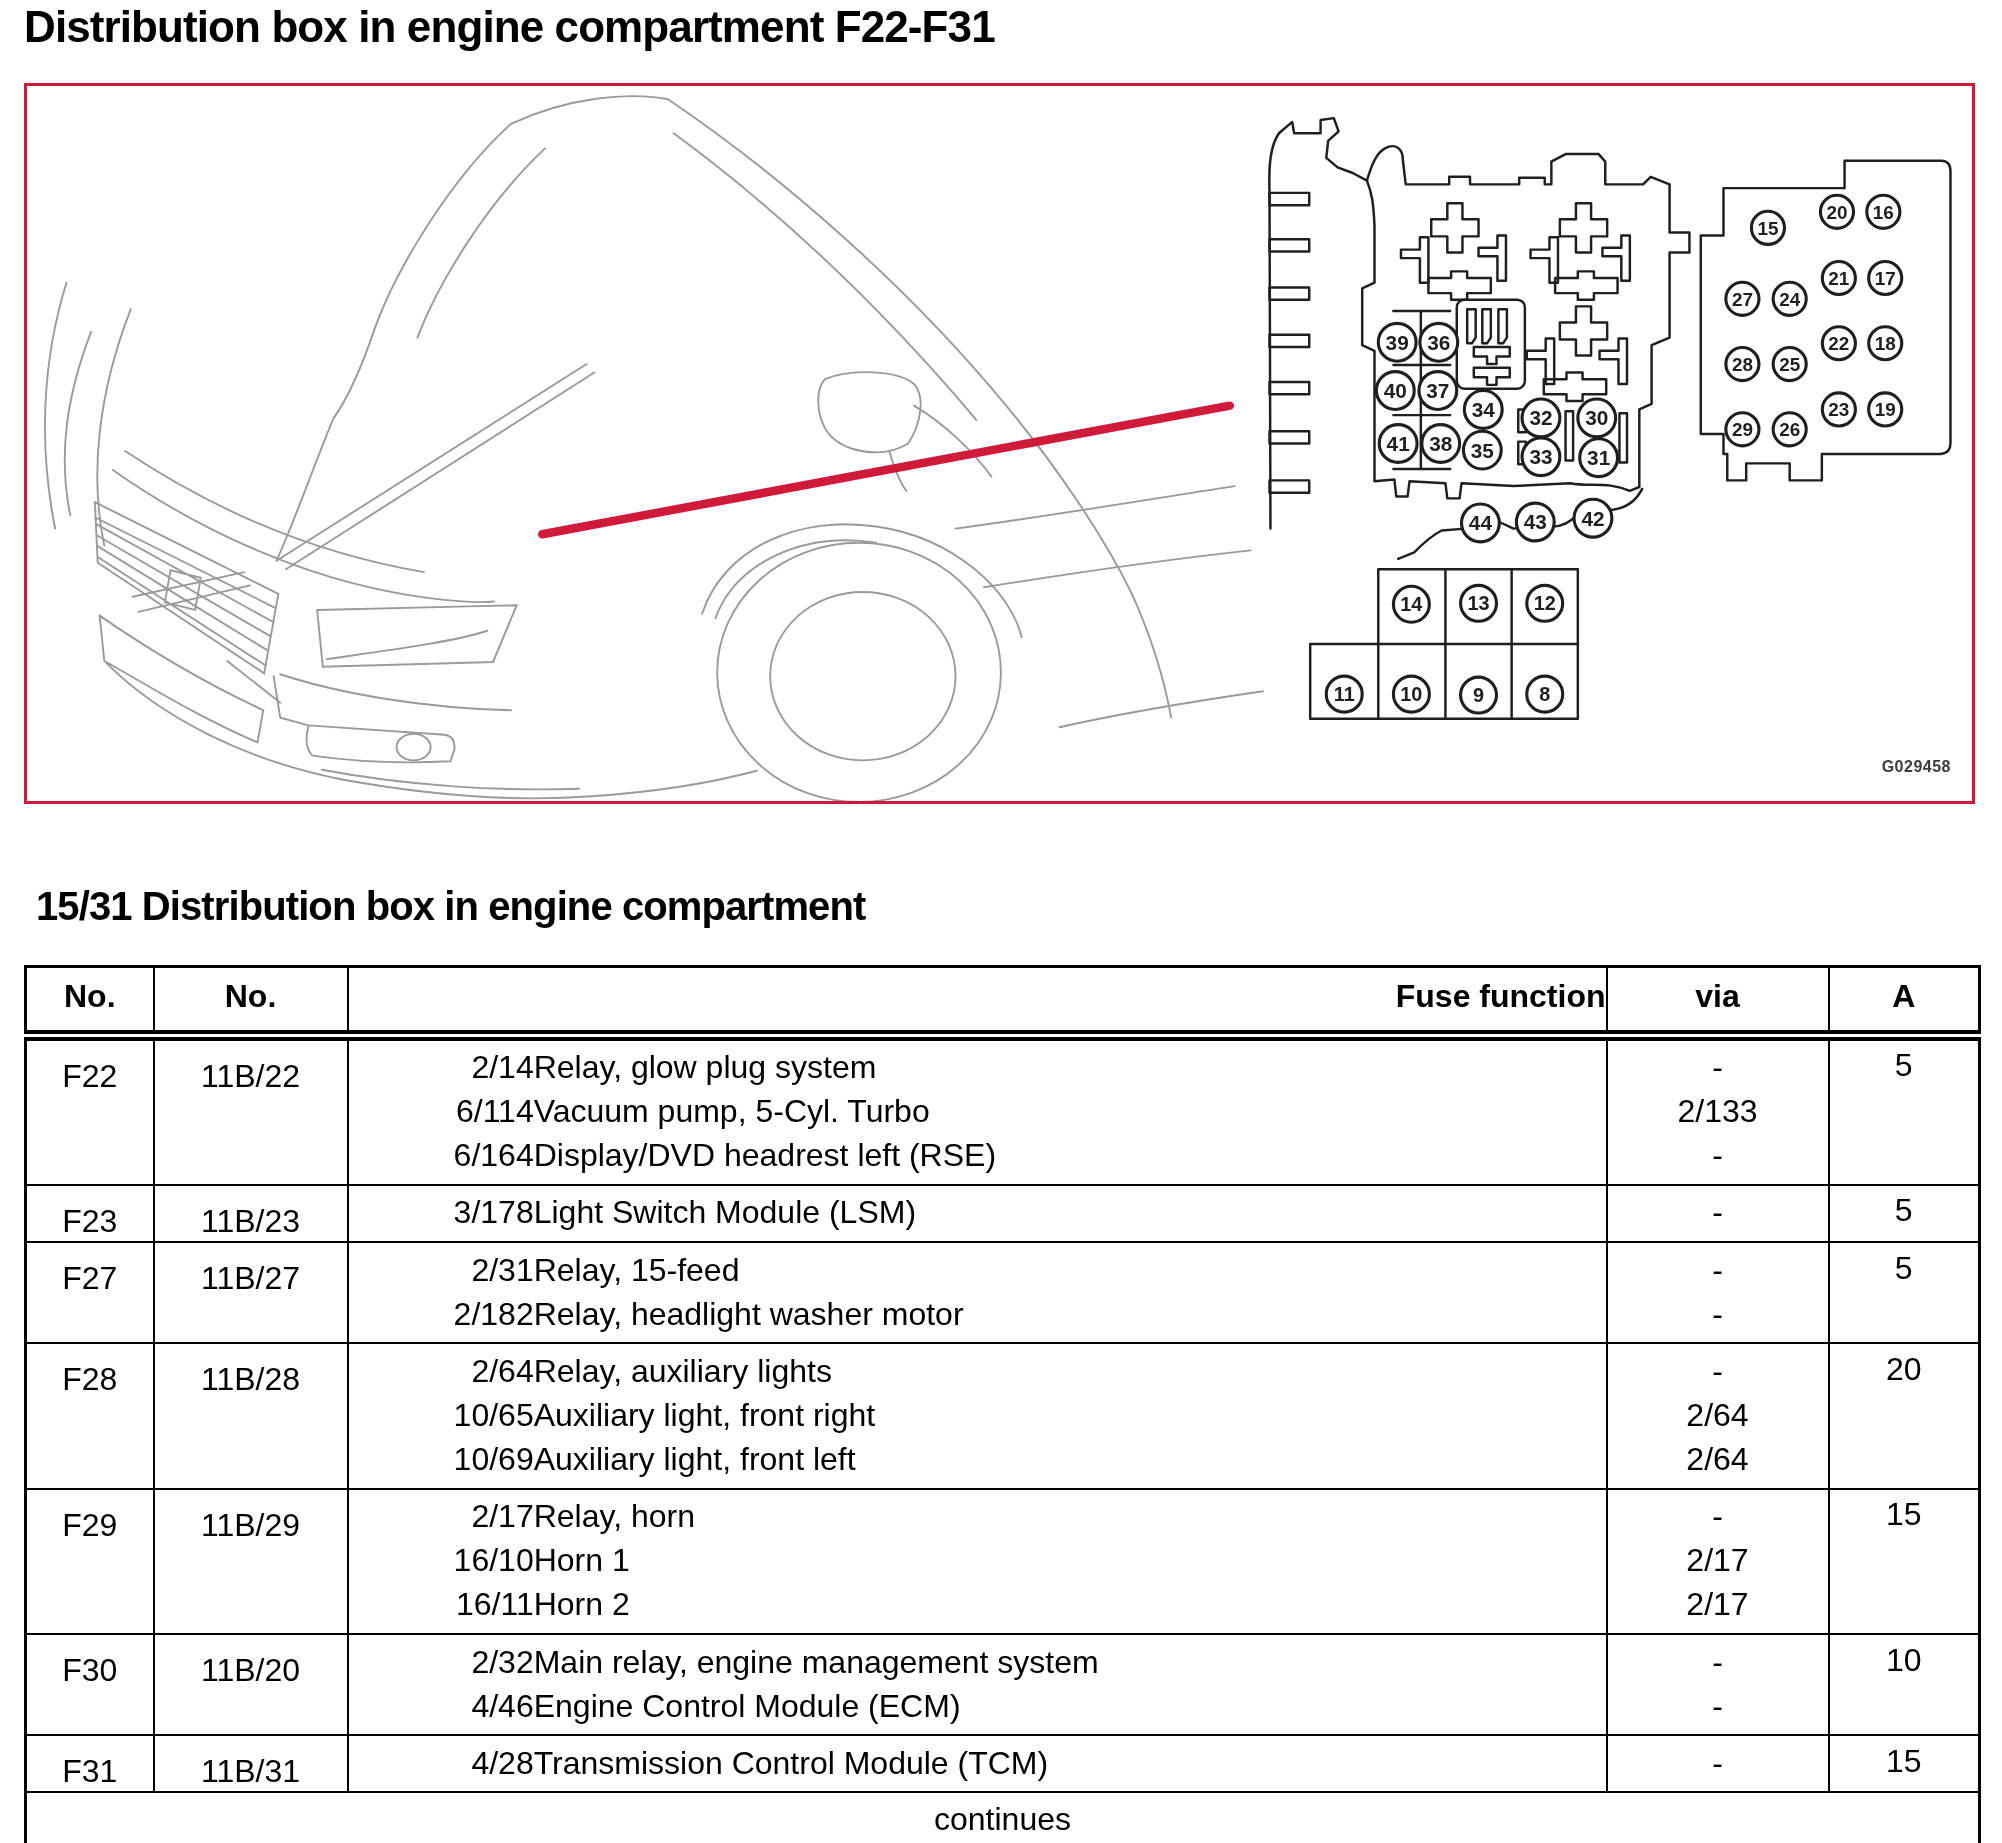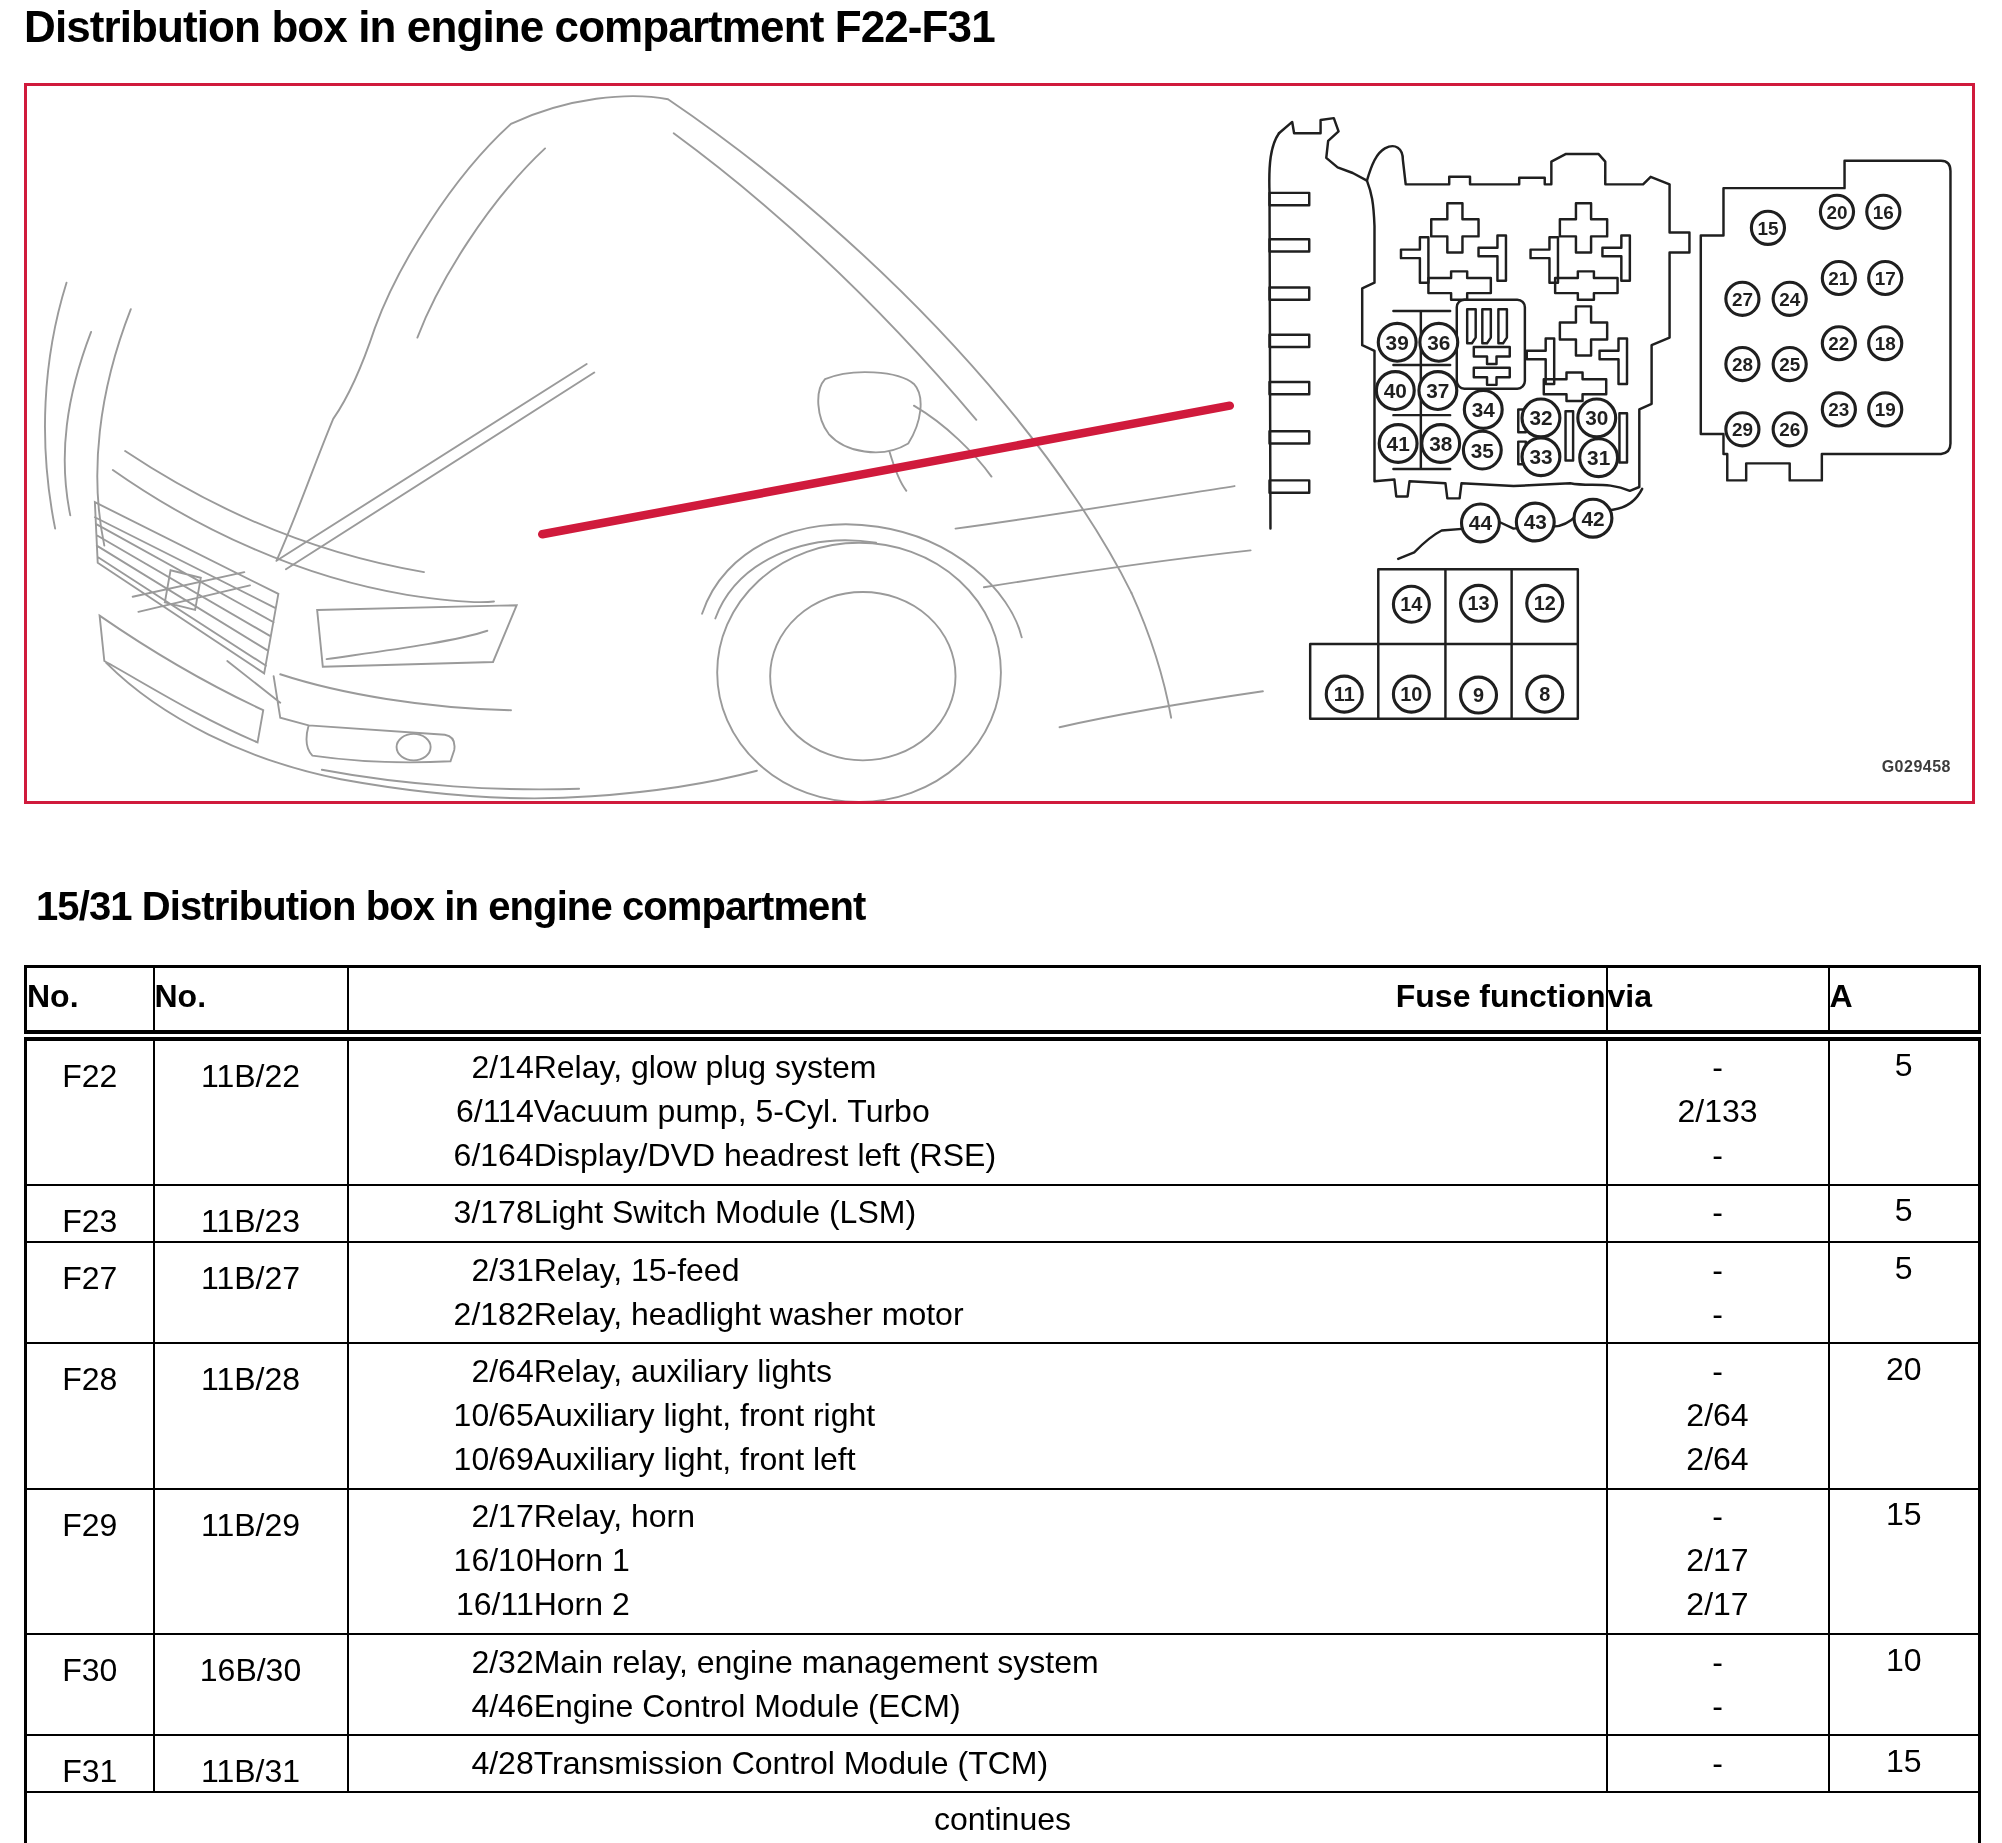--- a/index.html
+++ b/index.html
@@ -9,21 +9,21 @@
   .title { position:absolute; left:24px; top:1.9px; margin:0; font-size:44px; font-weight:bold; letter-spacing:-0.9px; white-space:nowrap; }
 
   .figure { position:absolute; left:24px; top:83px; width:1945px; height:715px; border:3.8px solid #d01a3c; background:#fff; }
   .figure svg { position:absolute; left:0; top:0; width:1945px; height:715px; display:block; }
   .watermark { position:absolute; right:21px; bottom:25px; font-size:16px; font-weight:bold; color:#3c3c3c; letter-spacing:0.5px; }
 
   .section-heading { position:absolute; left:36px; top:884px; margin:0; font-size:40px; font-weight:bold; letter-spacing:-0.9px; white-space:nowrap; }
 
   table.fuse-table { position:absolute; left:24px; top:965px; width:1954px; border-collapse:collapse; table-layout:fixed; border:3.8px solid #000; font-size:32px; }
   .fuse-table th, .fuse-table td { border:2.8px solid #000; }
-  .fuse-table thead th { border-bottom:11.4px double #000; font-size:32px; font-weight:bold; padding:9.5px 0 15px 0; text-align:left; vertical-align:middle; }
+  .fuse-table thead th { border-bottom:11.4px double #000; font-size:32px; font-weight:bold; padding:9.5px 0 15px 0; text-align:center; vertical-align:middle; }
   .fuse-table thead th.h-func { text-align:right; padding-left:7px; }
   td.c-fuse, td.c-pos { text-align:center; vertical-align:top; padding-top:17px; }
   td.c-func { vertical-align:top; padding:4.7px 0 6.6px 13.2px;text-align:right; }
   td.c-via  { vertical-align:top; padding:4.7px 0 6.6px 0; }
   td.c-amp  { text-align:center; vertical-align:top; padding-top:6.6px; }
   .fline { display:flex; height:44px; line-height:44px; white-space:nowrap; }
   .fline .code { width:172px; flex:0 0 172px; }
   .vline { height:44px; line-height:44px; text-align:center; }
   .fuse-table tfoot td { text-align:center; padding:7.6px 0 11.4px 0; font-size:32px; }
 </style>
@@ -352,21 +352,21 @@
           </td>
           <td class="c-via">
             <div class="vline">-</div>
             <div class="vline">2/17</div>
             <div class="vline">2/17</div>
           </td>
           <td class="c-amp">15</td>
         </tr>
         <tr>
           <td class="c-fuse">F30</td>
-          <td class="c-pos">16B/30</td>
+          <td class="c-pos">11B/20</td>
           <td class="c-func">
             <div class="fline">
               <span class="code">2/32</span>
               <span class="fn">Main relay, engine management system</span>
             </div>
             <div class="fline">
               <span class="code">4/46</span>
               <span class="fn">Engine Control Module (ECM)</span>
             </div>
           </td>

